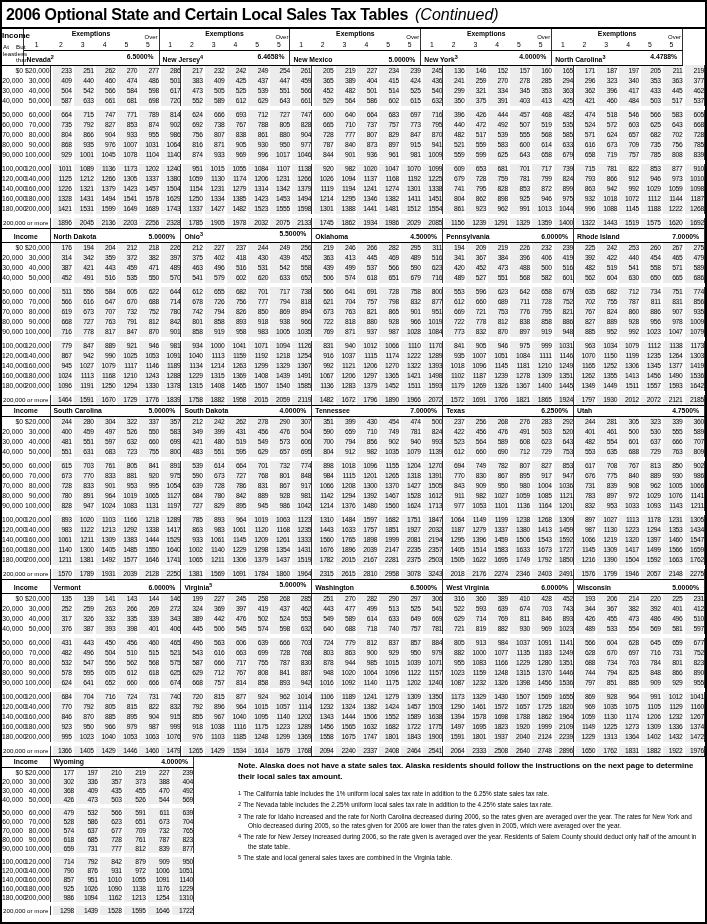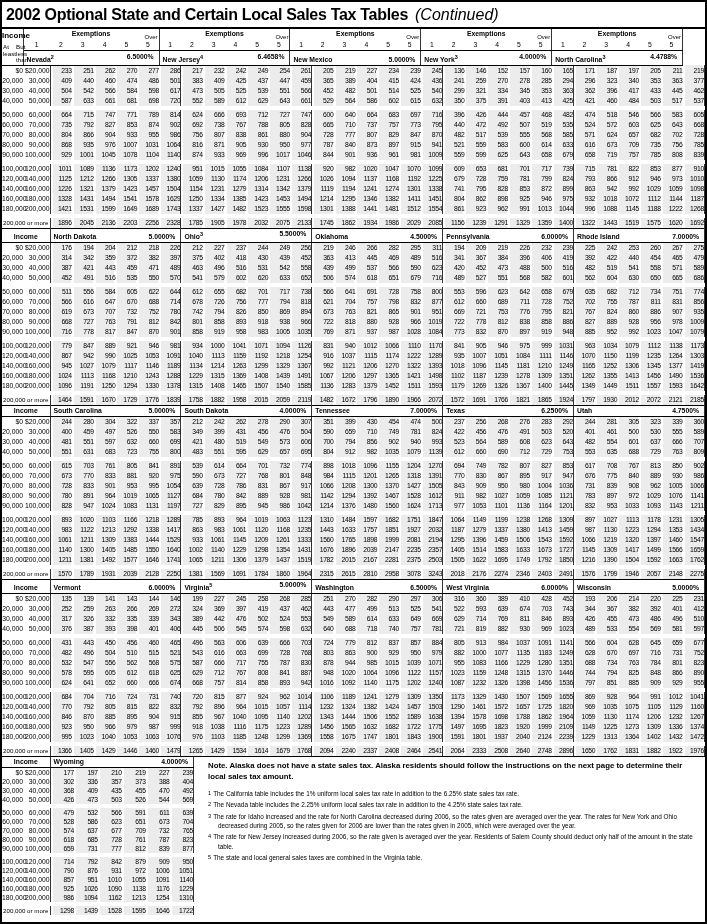--- a/index.html
+++ b/index.html
@@ -23,34 +23,34 @@
   .sb{border-bottom:1.5px solid #000;font-weight:bold;font-size:8.5px;line-height:12px;height:12px;vertical-align:middle;}
   .sb .sname{float:left;padding-left:3px;white-space:nowrap;}
   .sb .srate{float:right;padding-right:5px;}
   .sb sup{font-size:5.5px;}
   .inch2{font-weight:bold;font-size:8px;text-align:center;}
   .ge{border-right:1px solid #333;}
   .num{text-align:right;padding-right:3px;background:#ececec;box-shadow:inset 2px 0 0 #fff,inset -1px 0 0 #fff;letter-spacing:-0.3px;}
   .ia,.ib{text-align:right;padding-right:2px;font-size:6.4px;white-space:nowrap;}
   .ia.last{text-align:left;padding-left:1px;font-size:6.2px;}
   tr.sp td{height:4px;line-height:4px;background:#fff;box-shadow:none;}
-  .b5{display:flex;border-top:1.5px solid #000;}
+  .b5{display:flex;border-top:1.5px solid #000;gap:30px;}
   .b5 table.bt{width:192px;flex:0 0 192px;}
   .b5 .bt .dr td{height:9px;line-height:9px;}
   .note-panel{flex:1;padding:4px 8px 0 14px;box-sizing:border-box;}
   .note{font-size:7.8px;font-weight:bold;line-height:1.4;margin:0 0 6px 0;}
   .fn{font-size:6.4px;line-height:1.45;margin:0 0 2px 0;padding-left:10px;text-indent:-10px;}
   .fn .fn-n{font-size:5.6px;vertical-align:top;padding-right:2px;}
 </style>
 </head>
 <body>
 
 <div class="page">
   <div class="title">
-    <span class="title-main">2002 Optional State and Certain Local Sales Tax Tables</span>
+    <span class="title-main">2006 Optional State and Certain Local Sales Tax Tables</span>
     <span class="title-cont">(Continued)</span>
   </div>
   <div id="bands">
       <table class="bt">
         <colgroup>
           <col style="width:21px">
           <col style="width:27px">
           <col>
           <col>
           <col>

